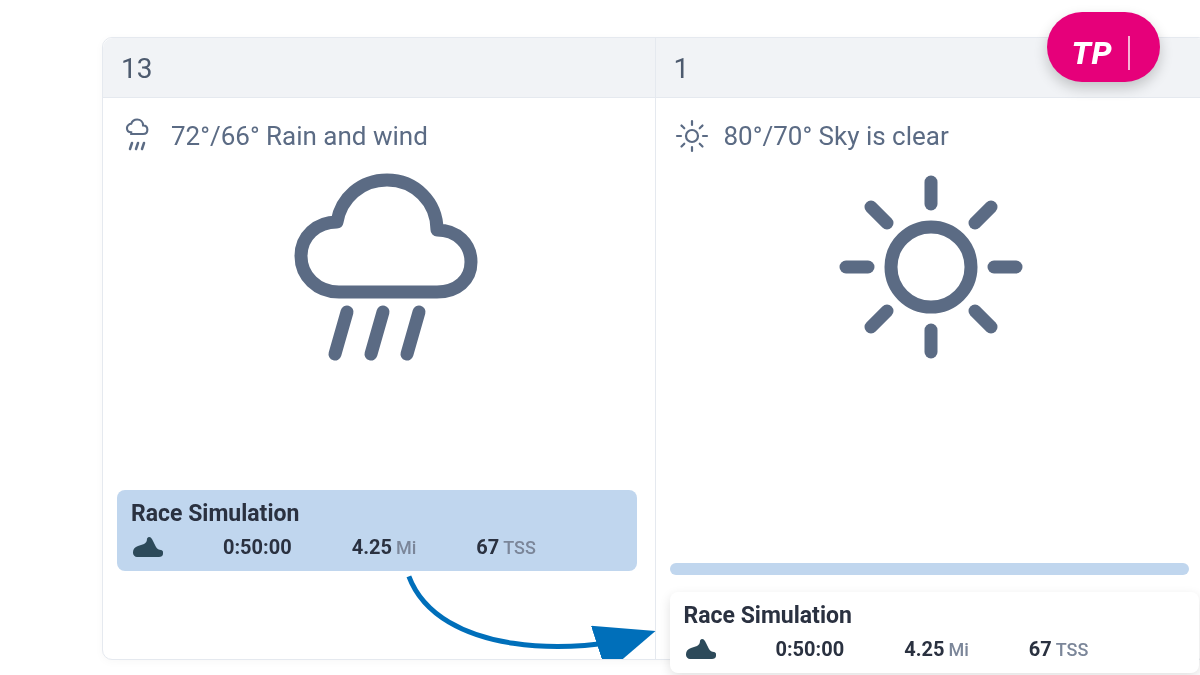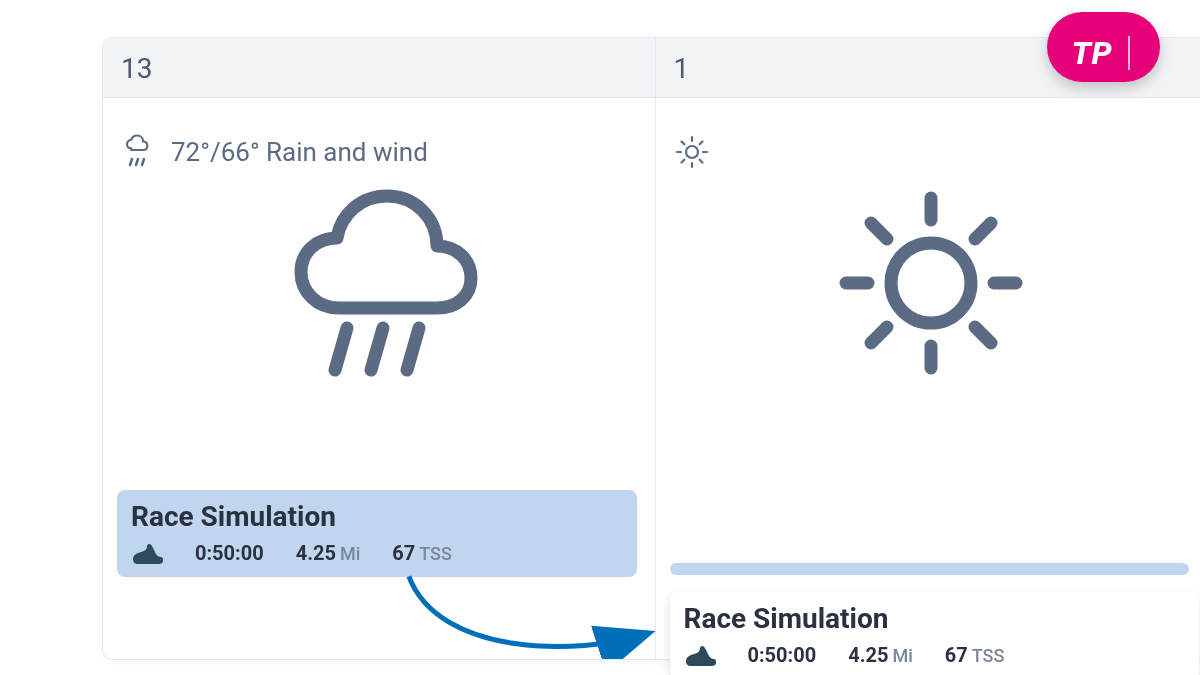--- a/index.html
+++ b/index.html
@@ -38,21 +38,21 @@
     font-weight: 400;
   }
   .day-header + .day-header { border-left: 1px solid #e5e9ef; }
   .body-row {
     display: flex;
     height: calc(100% - 60px);
     position: relative;
   }
   .day-col {
     flex: 1;
-    padding: 36px 18px 18px 18px;
+    padding: 20px 18px 18px 18px;
     position: relative;
   }
   .day-col + .day-col { border-left: 1px solid #e5e9ef; }
   .weather-line {
     display: flex;
     align-items: center;
     gap: 14px;
     color: #5b6b84;
     font-size: 26px;
     font-weight: 400;
@@ -71,28 +71,28 @@
     color: #2a3140;
     margin-top: 6px;
   }
   .workout-card.source {
     position: absolute;
     left: 14px;
     right: 18px;
     top: 386px;
   }
   .workout-title {
-    font-size: 28px;
+    font-size: 23px;
     font-weight: 700;
     margin-bottom: 8px;
   }
   .workout-stats {
     display: flex;
-    align-items: flex-end;
-    gap: 32px;
+    align-items: center;
+    gap: 60px;
   }
   .shoe-wrap { display: inline-flex; align-items: center; }
   .shoe-wrap svg { width: 32px; height: 22px; }
   .stat { display: inline-flex; align-items: baseline; gap: 4px; }
   .stat .val { font-weight: 700; font-size: 20px; }
   .stat .unit { font-size: 18px; color: #7b8699; font-weight: 500; }
   .drop-bar {
     position: absolute;
     left: 14px;
     right: 18px;
@@ -204,20 +204,21 @@
             <line x1="18" y1="3" x2="18" y2="7"></line>
             <line x1="18" y1="29" x2="18" y2="33"></line>
             <line x1="3" y1="18" x2="7" y2="18"></line>
             <line x1="29" y1="18" x2="33" y2="18"></line>
             <line x1="7.5" y1="7.5" x2="10.3" y2="10.3"></line>
             <line x1="25.7" y1="25.7" x2="28.5" y2="28.5"></line>
             <line x1="7.5" y1="28.5" x2="10.3" y2="25.7"></line>
             <line x1="25.7" y1="10.3" x2="28.5" y2="7.5"></line>
           </g>
         </svg>
+        <span>80°/70° Sky is clear</span>
       </div>
       <div class="big-icon-wrap">
         <svg viewBox="0 0 220 210">
           <g fill="none" stroke="#5b6b84" stroke-width="13" stroke-linecap="round">
             <circle cx="110" cy="105" r="40"></circle>
             <line x1="110" y1="20" x2="110" y2="42"></line>
             <line x1="110" y1="168" x2="110" y2="190"></line>
             <line x1="25" y1="105" x2="47" y2="105"></line>
             <line x1="173" y1="105" x2="195" y2="105"></line>
             <line x1="50" y1="45" x2="66" y2="61"></line>

